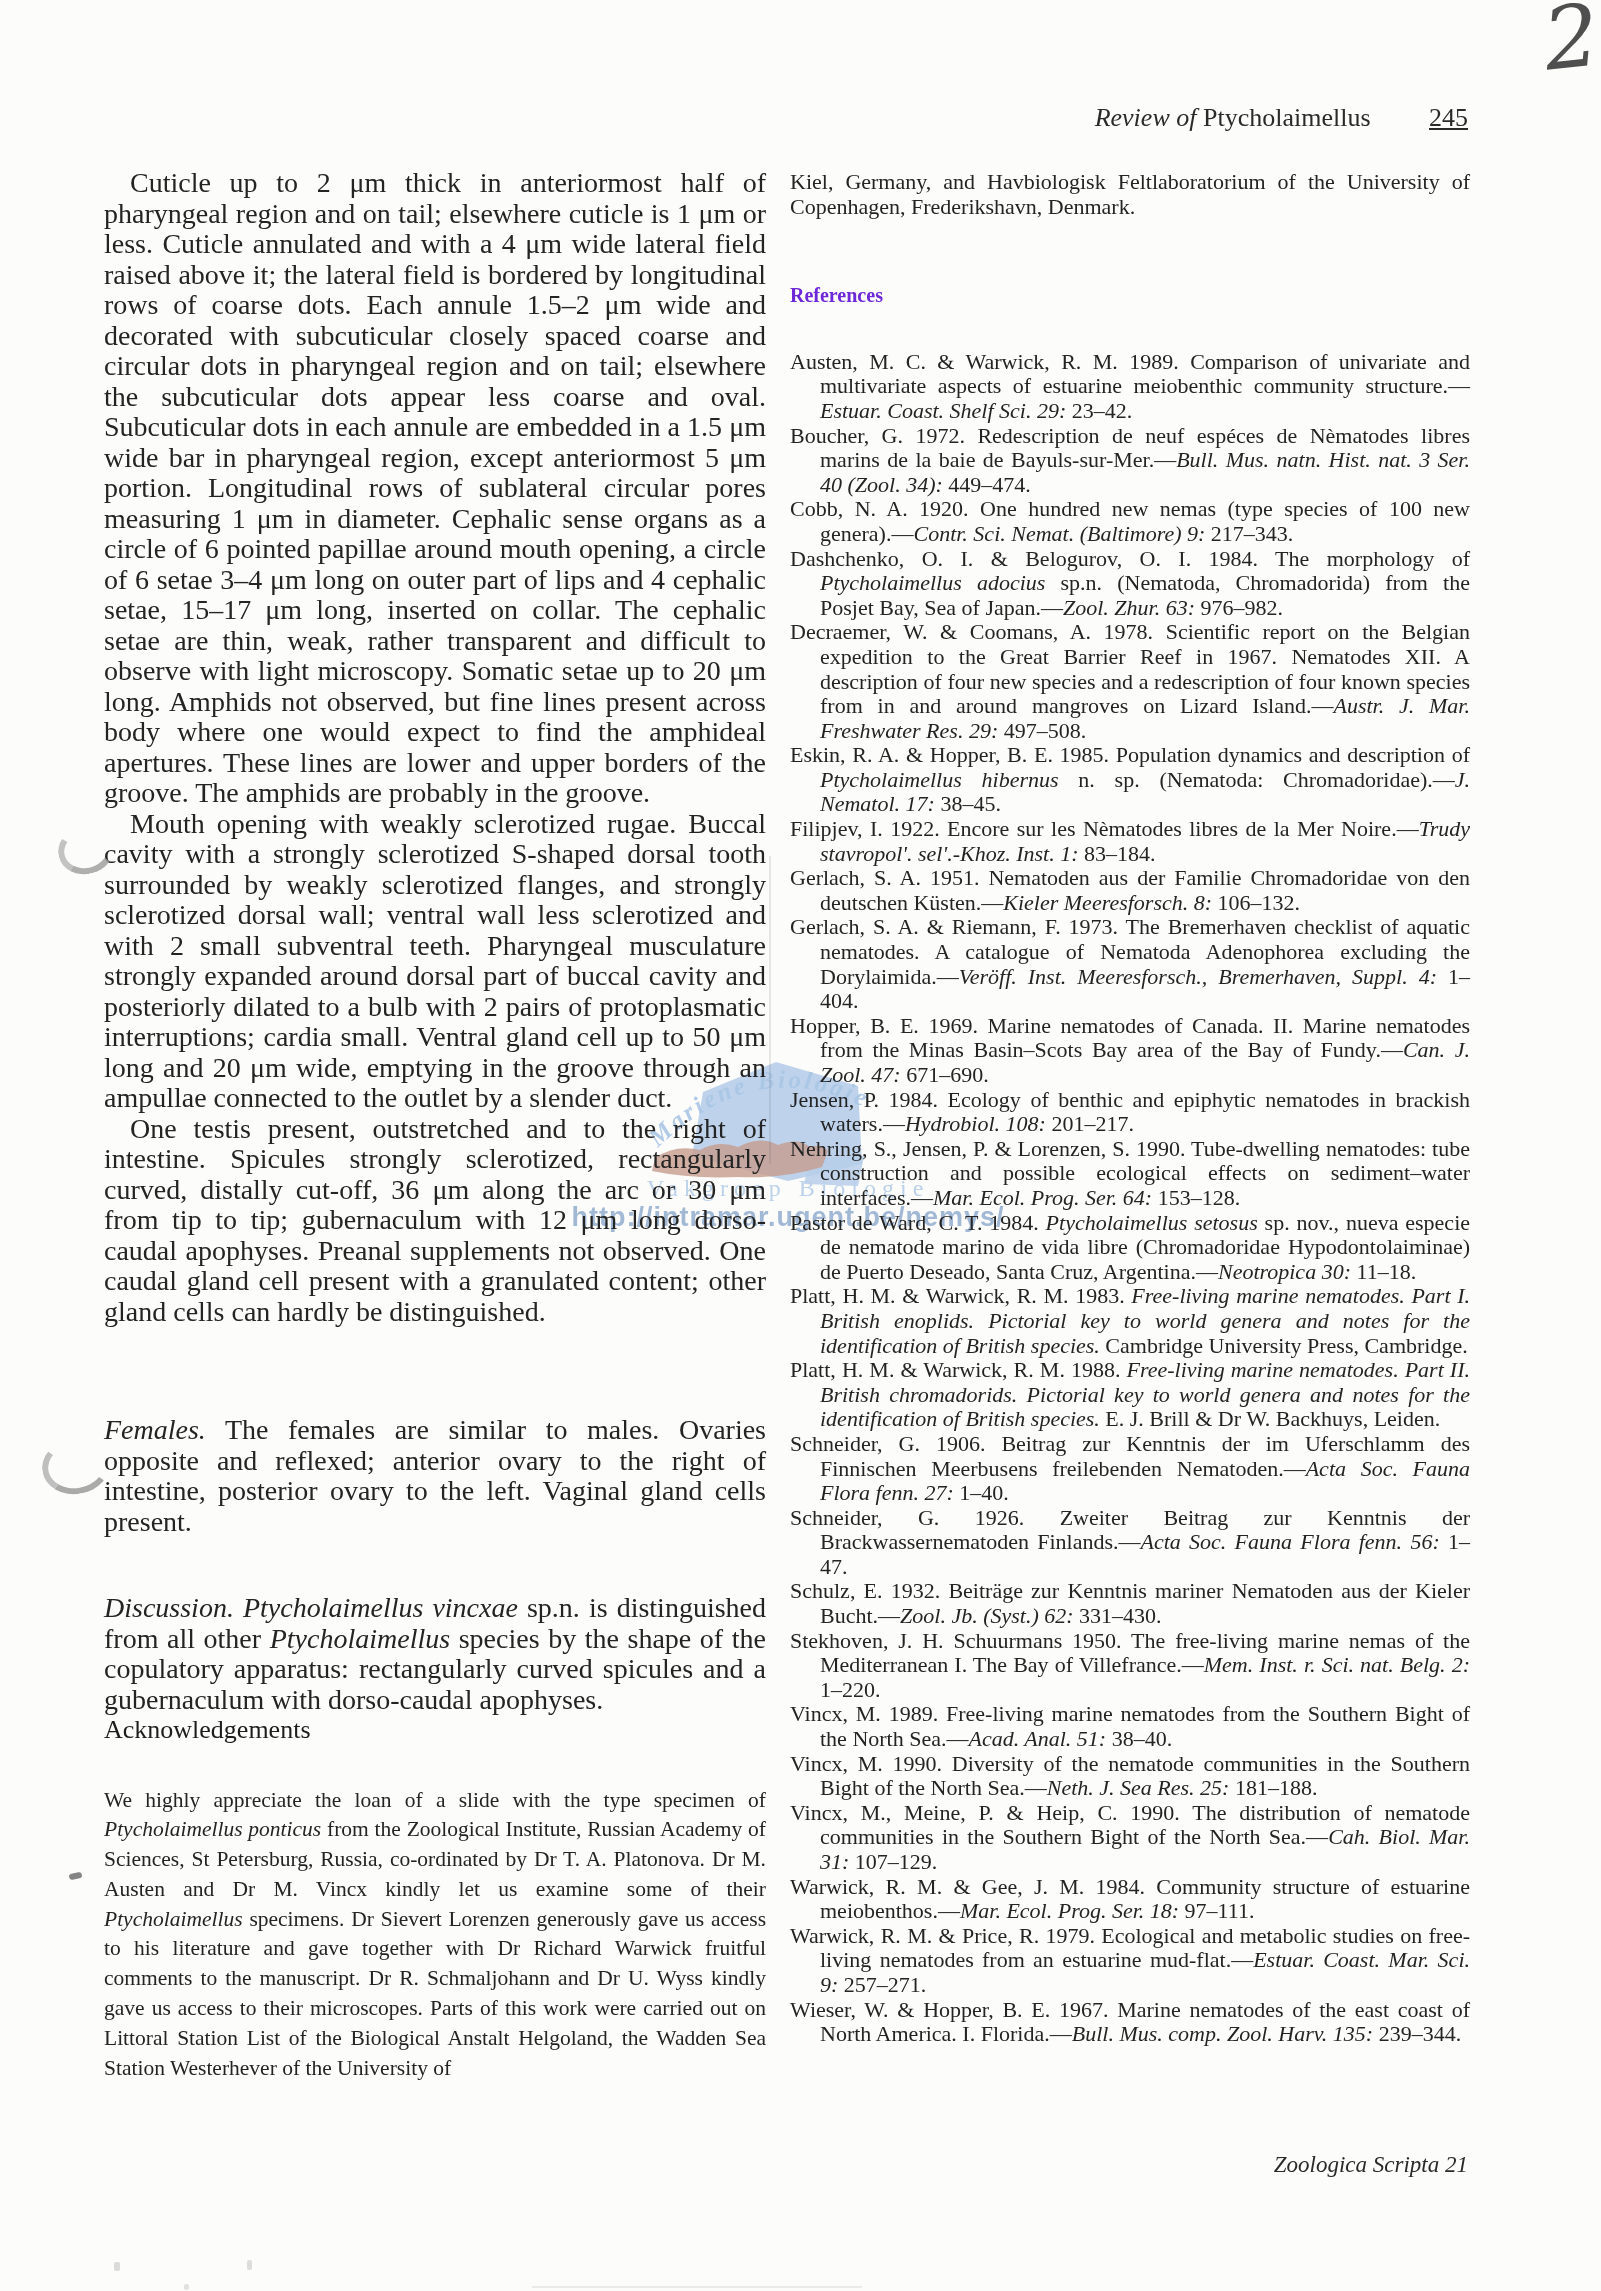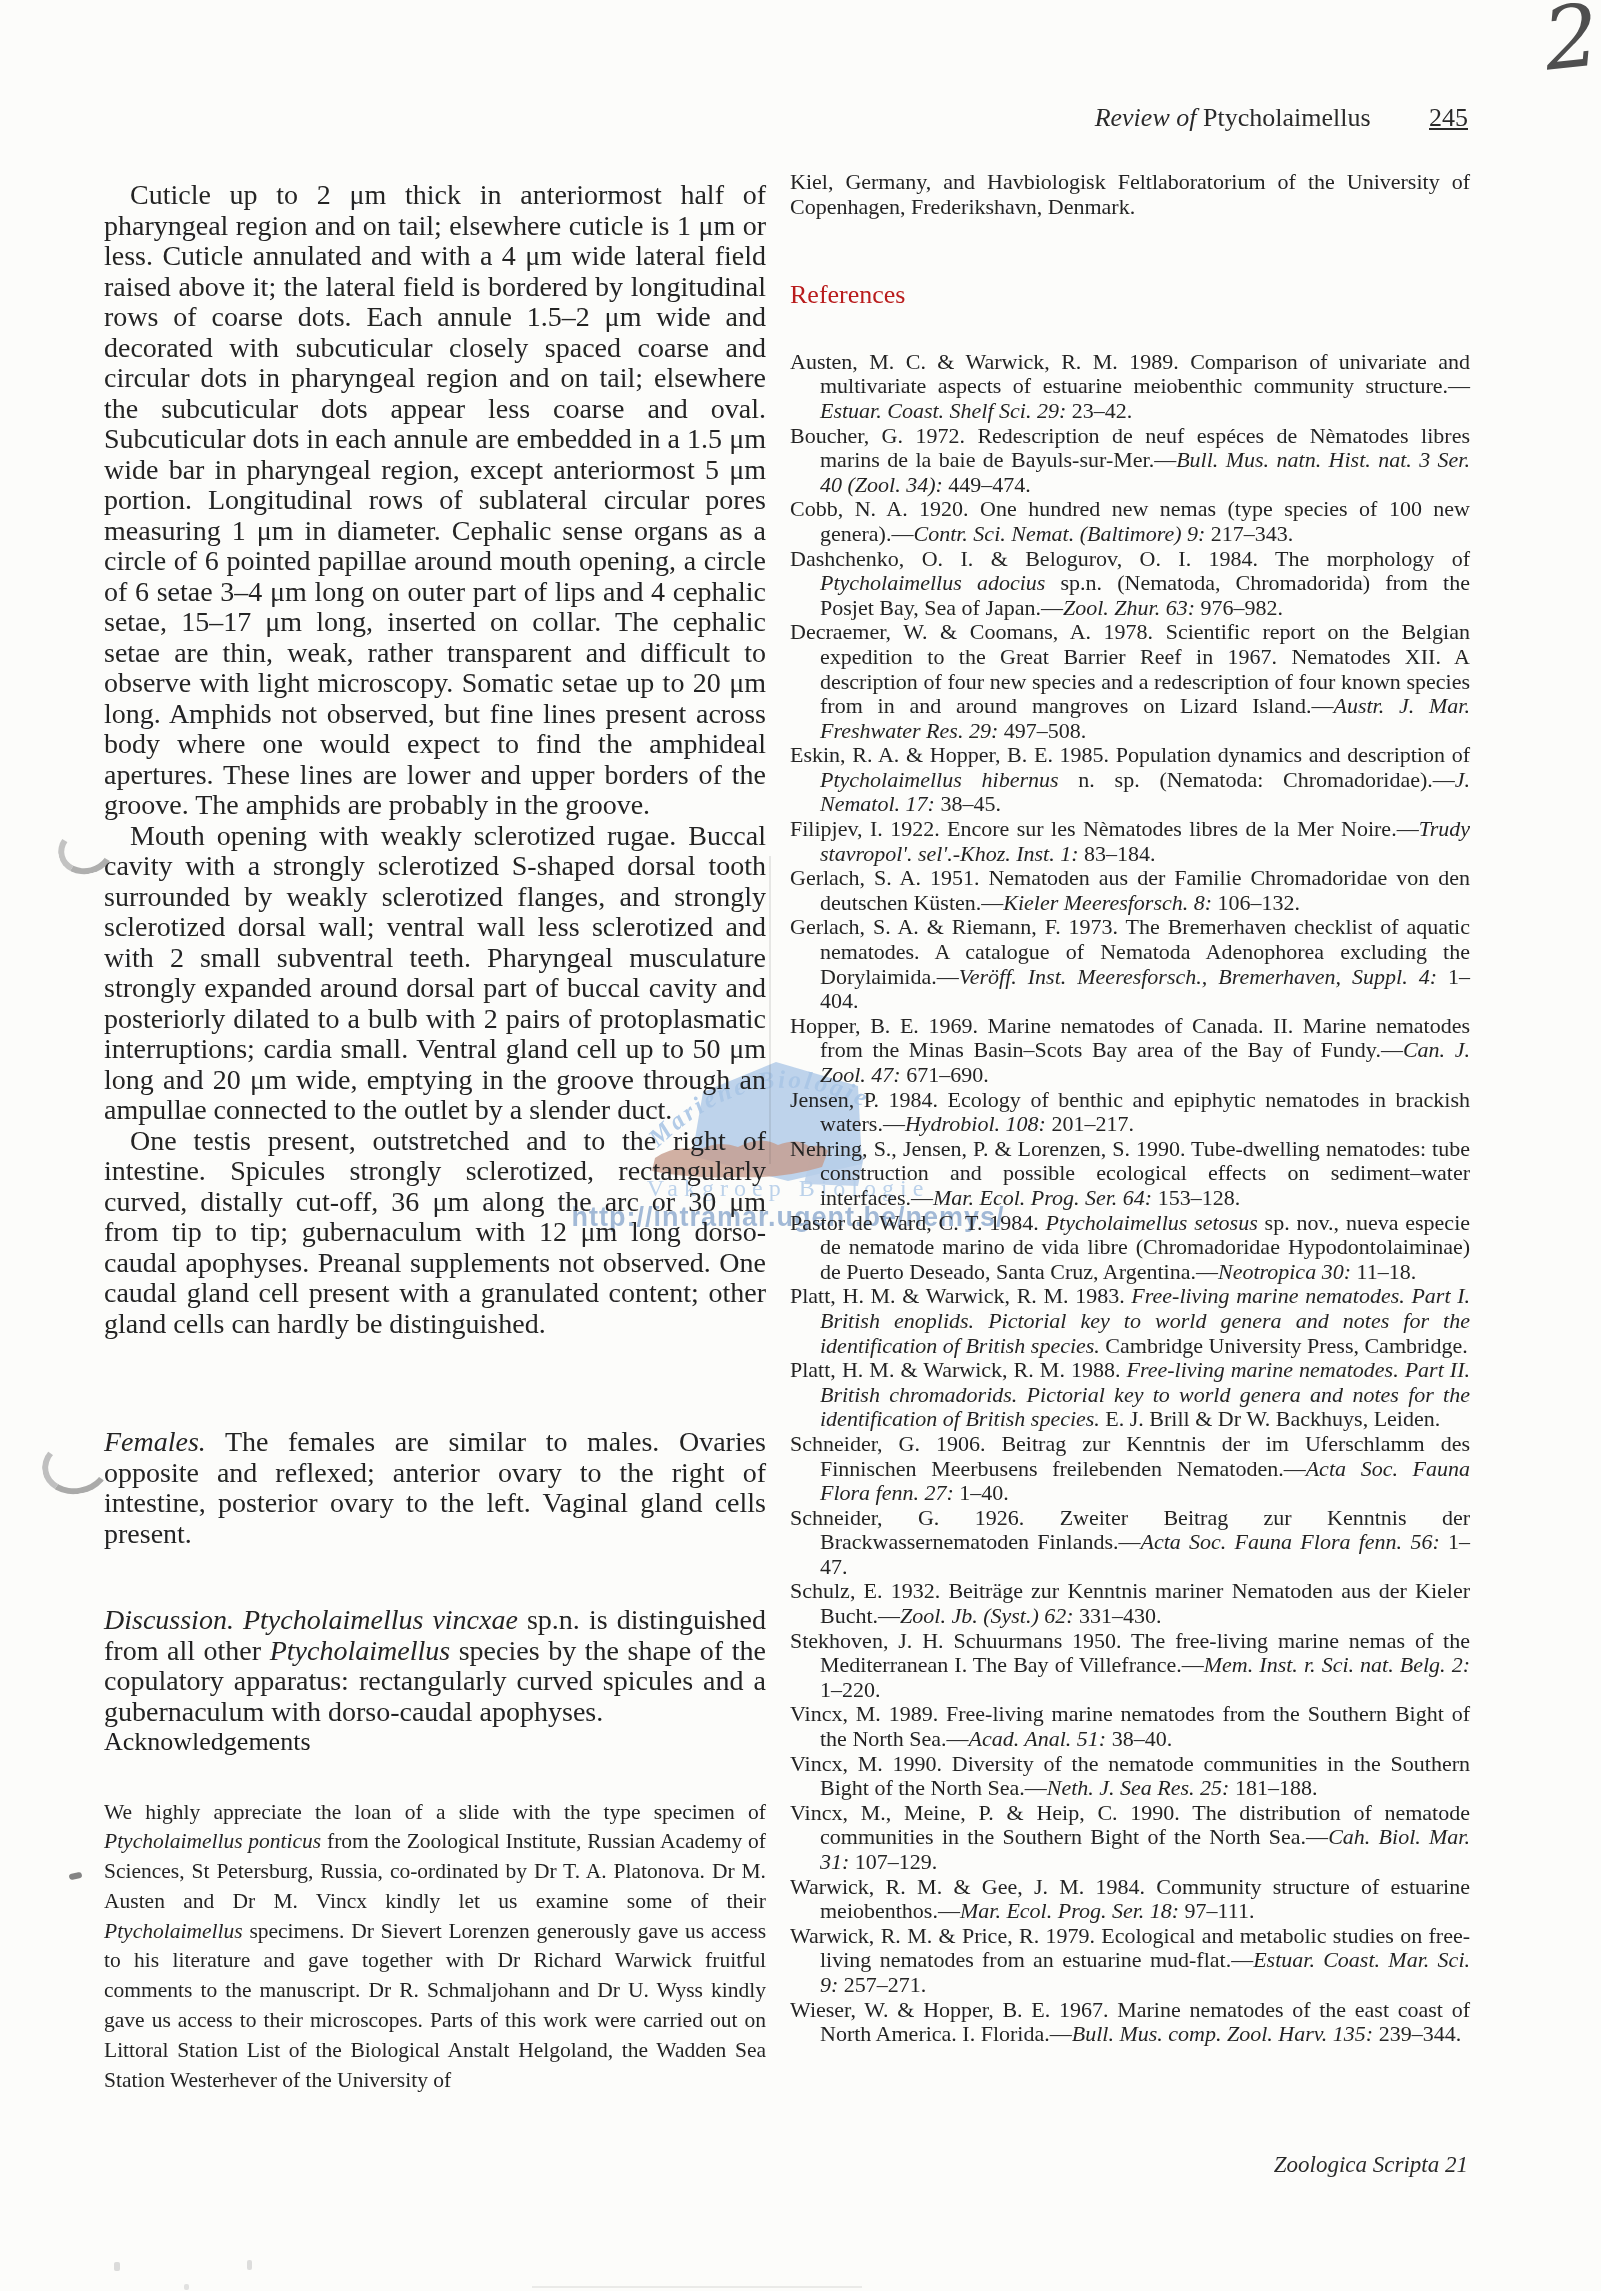--- a/index.html
+++ b/index.html
@@ -11,40 +11,40 @@
   .it{font-style:italic;}
   
   .pagehead{
     position:absolute;top:103px;left:104px;width:1364px;
     text-align:right;font-size:26px;color:#2a2a2a;
   }
   .pagehead .pageno{display:inline-block;margin-left:52px;text-decoration:underline;}
   
   .leftcol{
     position:absolute;left:104px;top:168px;width:662px;z-index:2;
-    font-size:28px;line-height:30.5px;text-align:justify;color:#242424;margin-top:12px;
+    font-size:28px;line-height:30.5px;text-align:justify;color:#242424;
   }
   .leftcol p{margin:0;}
   .leftcol p.indent{text-indent:26px;}
   .gap-females{margin-top:88px !important;}
   .gap-discussion{margin-top:56px !important;}
   .ackhead{
     margin-top:112px;font-size:26px;font-weight:normal;color:#1d1d1d;
     text-align:left;text-indent:0;
   }
   .ackbody{
     margin-top:40px !important;font-size:21.5px;line-height:29.8px;text-align:justify;
   }
   .rightcol{
     position:absolute;left:790px;top:170px;width:680px;z-index:2;
     font-size:22px;line-height:24.6px;color:#242424;text-align:justify;
   }
   .rightcol .affil{margin:0;}
   .refhead{
-    margin:64px 0 0 0;font-size:26px;font-weight:normal;color:#b91c1c;text-align:left;
+    margin:64px 0 0 0;font-size:20px;font-weight:bold;color:#6d28d9;text-align:left;
   }
   .reflist{margin-top:42px;}
   .ref{padding-left:30px;text-indent:-30px;margin:0;}
   .footer{
     position:absolute;top:2152px;left:968px;width:500px;text-align:right;
     font-size:23px;font-style:italic;color:#2a2a2a;z-index:2;
   }
   
   .watermark{position:absolute;left:560px;top:1040px;width:460px;height:200px;z-index:1;}
   

